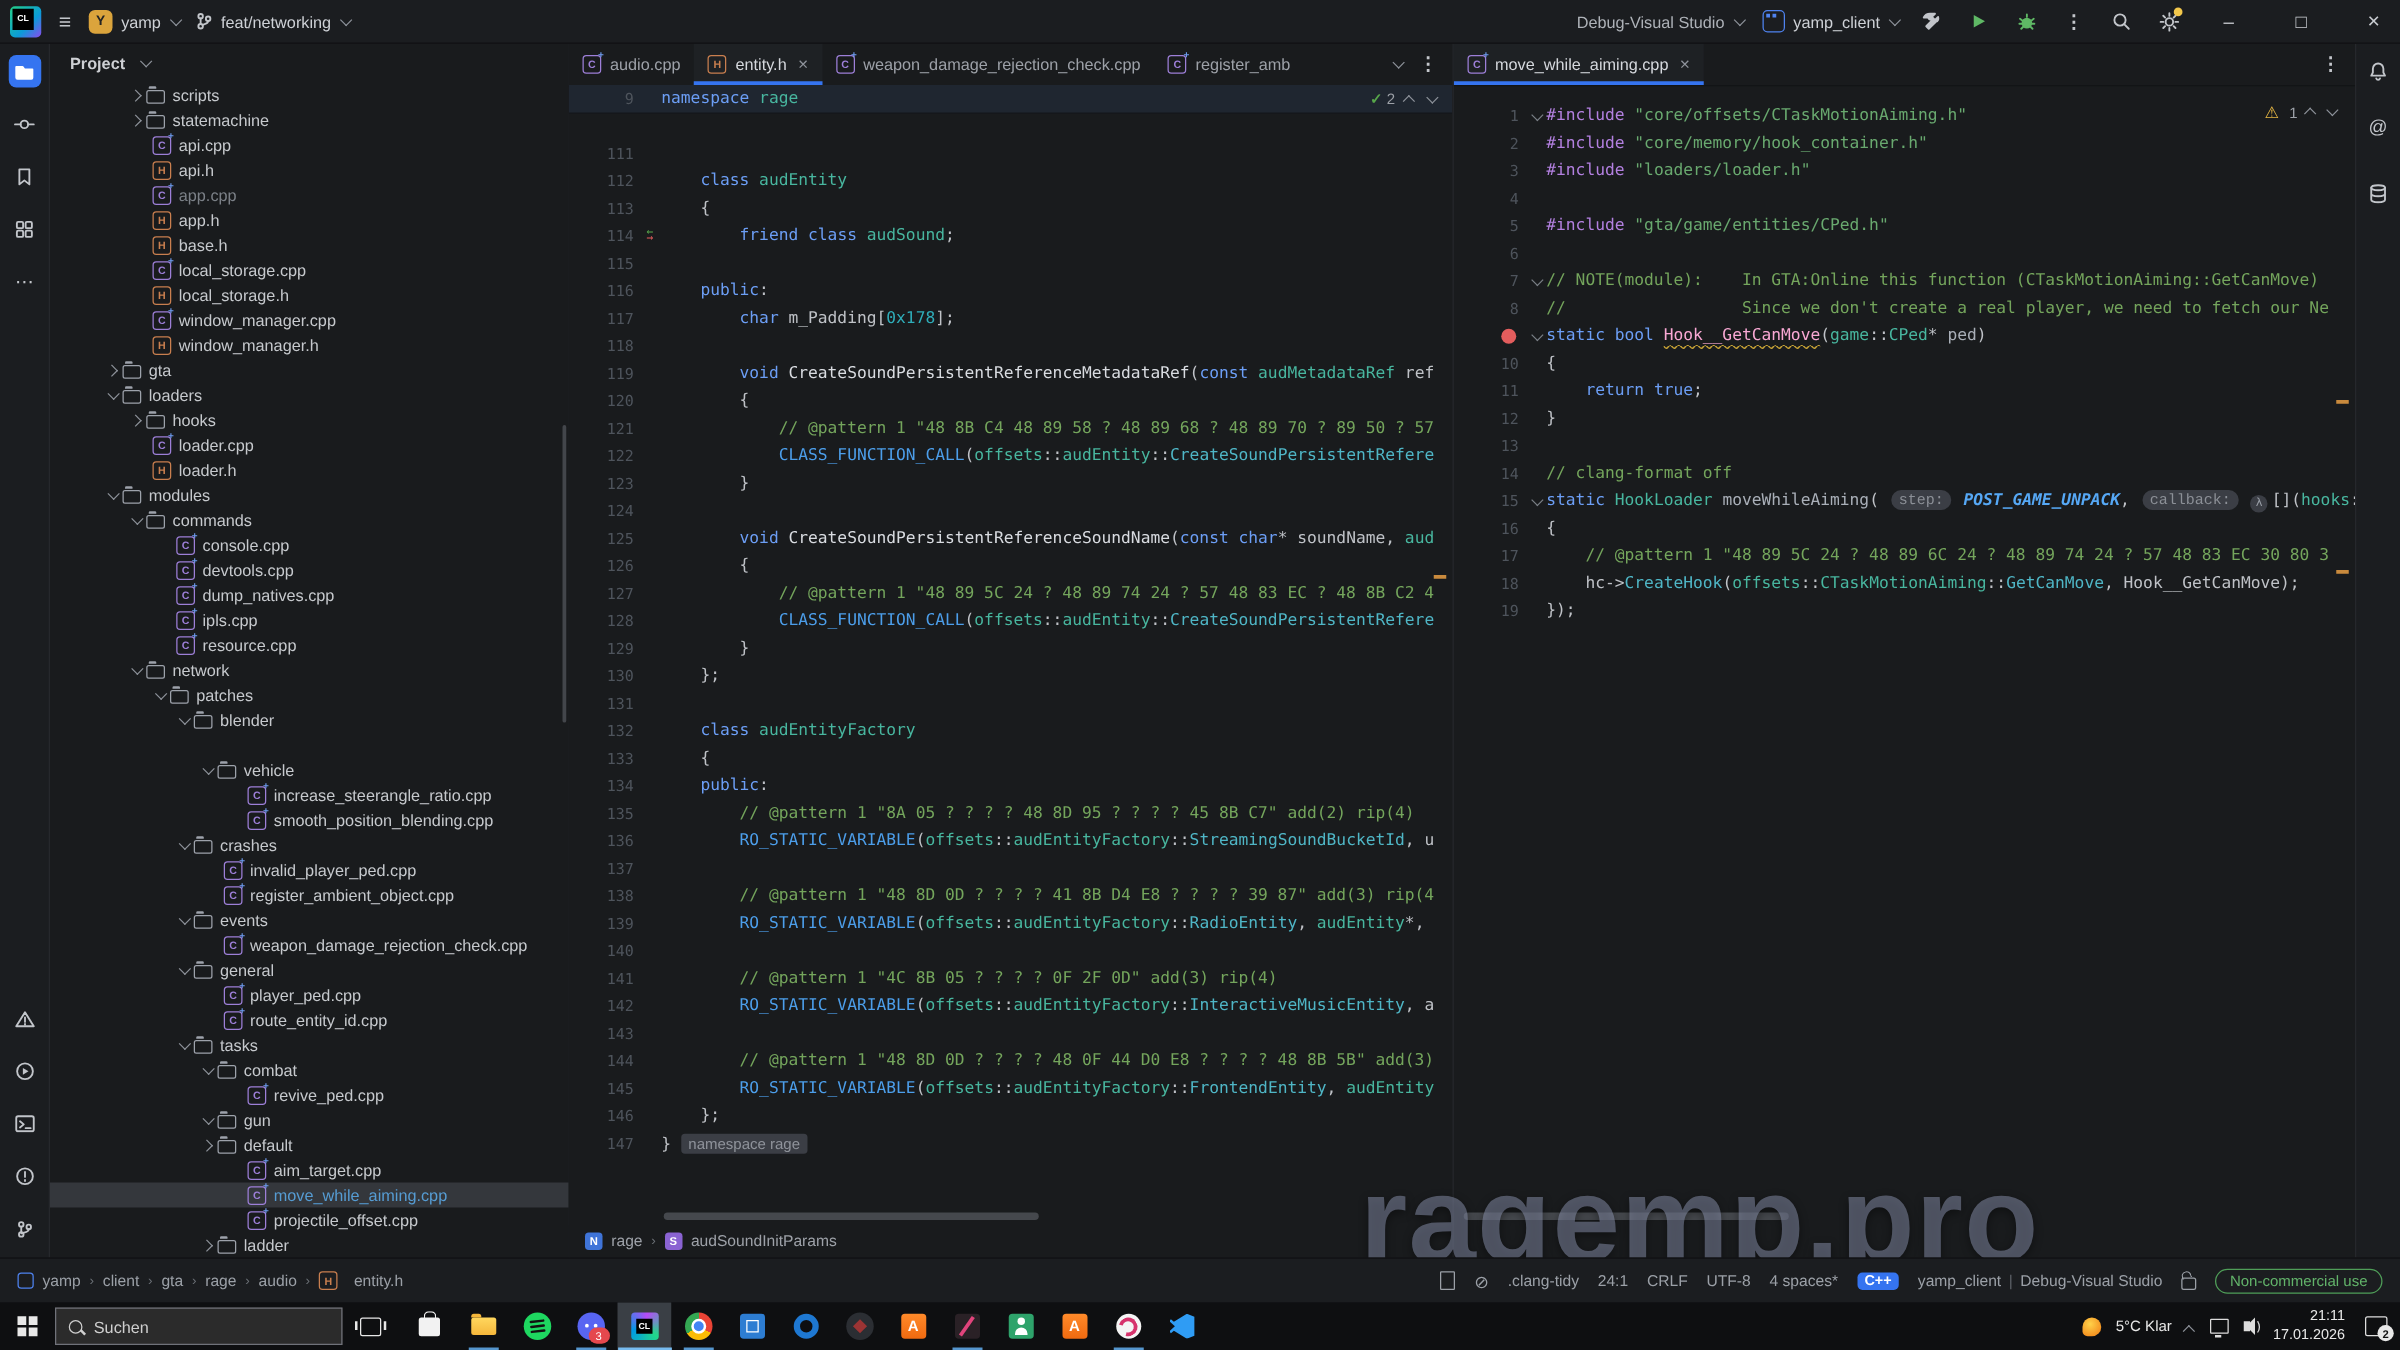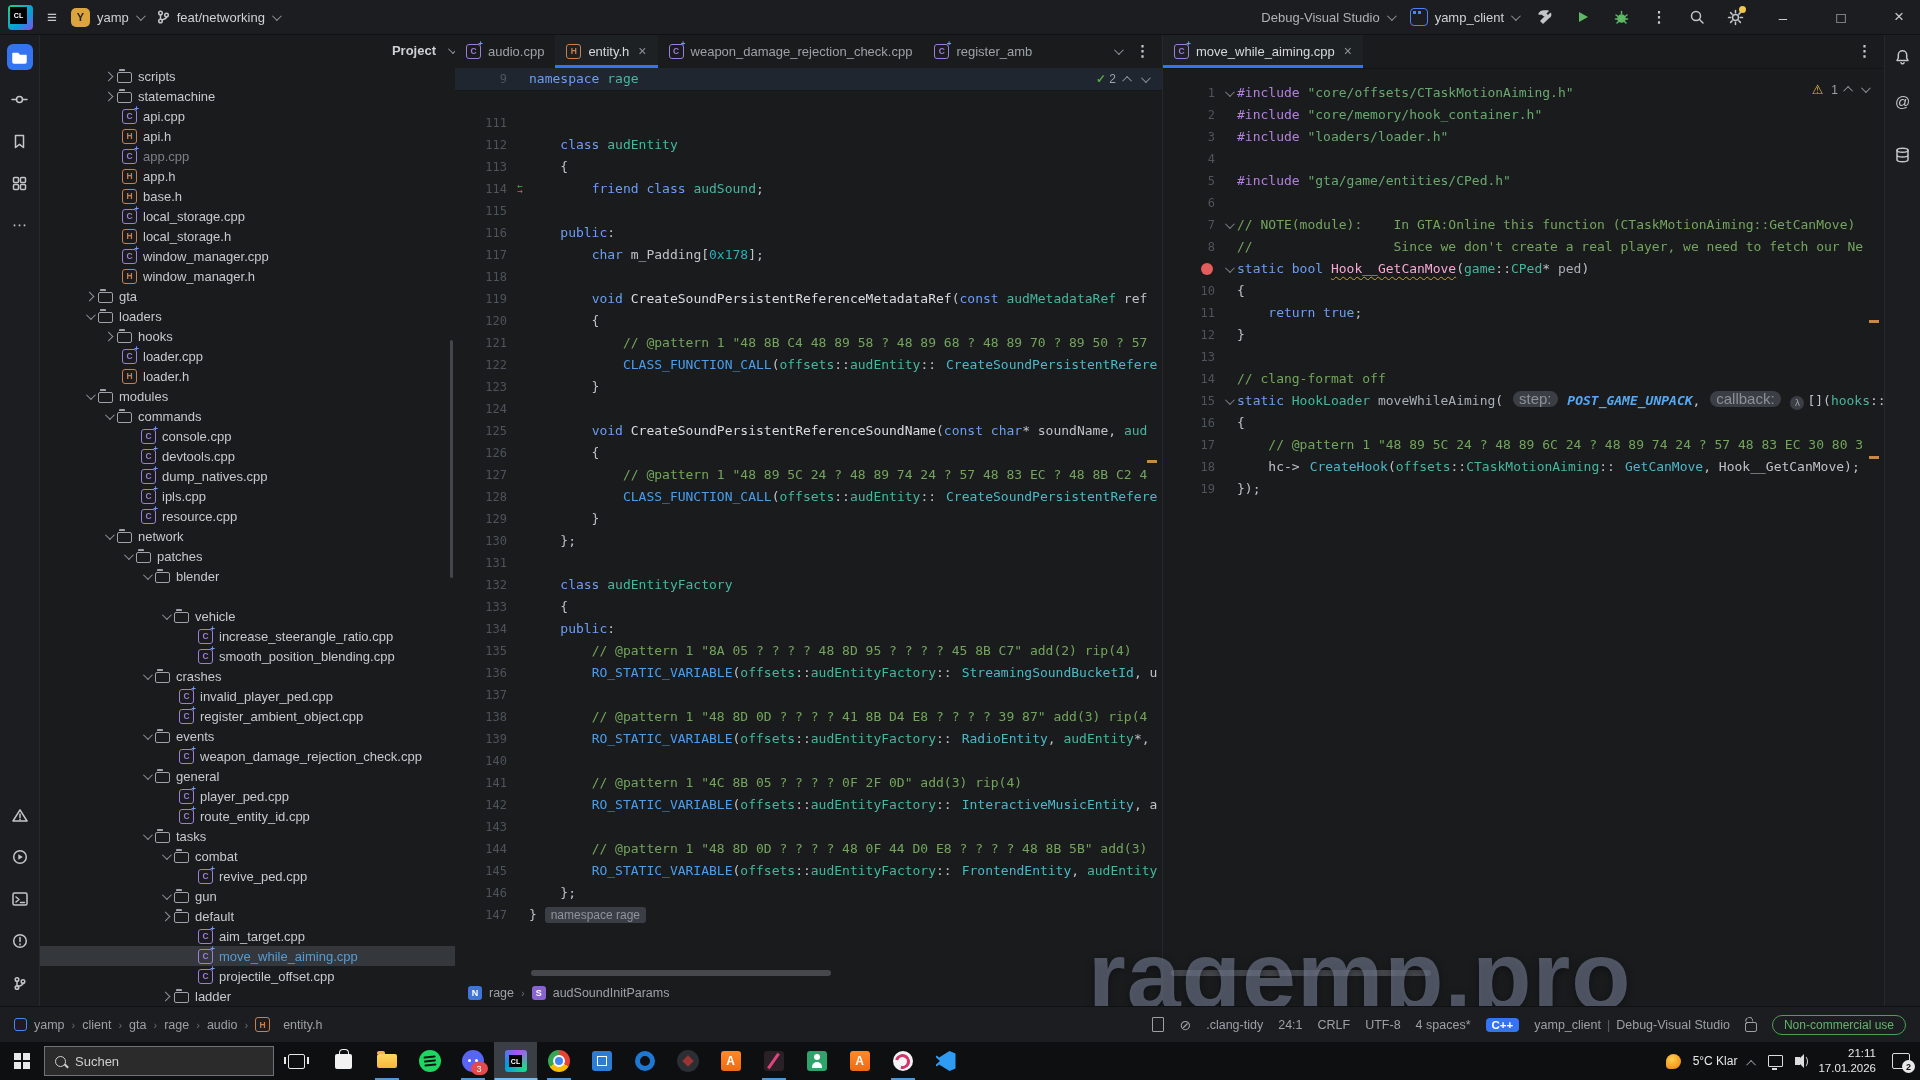--- a/index.html
+++ b/index.html
@@ -43,21 +43,21 @@
   .rail{width:26px;height:26px;display:flex;align-items:center;justify-content:center;border-radius:6px;}
   .rail.active{background:#3574f0;}
   .rail svg{display:block;}
   #rightstrip{right:0;top:34px;width:36px;height:972px;background:#1b1d20;
     border-left:1px solid #26282c;display:flex;flex-direction:column;align-items:center;
     padding-top:10px;box-sizing:border-box;gap:18px;}
   
   #project{left:40px;top:34px;width:415px;height:972px;background:#191b1d;
     border-right:1px solid #26282c;overflow:hidden;}
   .proj-head{height:32px;display:flex;align-items:center;gap:12px;padding-left:16px;
-    font-size:13px;font-weight:700;color:#ced0d4;justify-content:flex-end;}
+    font-size:13px;font-weight:700;color:#ced0d4;}
   #tree{font-size:13px;}
   .trow{height:20px;display:flex;align-items:center;white-space:nowrap;}
   .trow .chev{margin-right:5px;flex:none;}
   .tlab{color:#c6c9cd;}
   .trow.sel{background:#34373c;}
   .trow.sel .tlab{color:#569cd3;}
   .trow.dim .tlab{color:#7b8087;}
   .fic{flex:none;width:15px;height:15px;margin-right:6px;display:flex;align-items:center;
     justify-content:center;font:700 8.5px "Liberation Sans",sans-serif;border-radius:3px;box-sizing:border-box;}
   .fic.cpp{border:1.5px solid #9d7fd8;color:#9d7fd8;position:relative;}
@@ -83,33 +83,33 @@
   .tab-extra{margin-left:auto;display:flex;align-items:center;gap:14px;padding-right:12px;color:#9da1a8;}
   .code-area{position:absolute;left:0;right:0;top:34px;bottom:0;
     font-family:"DejaVu Sans Mono","Liberation Mono",monospace;font-size:13px;}
   .cl{display:flex;height:22px;line-height:22px;white-space:pre;}
   .gut{width:56px;flex:none;text-align:right;color:#4e545c;font-size:12px;position:relative;padding-right:4px;box-sizing:border-box;}
   .fold{width:18px;flex:none;display:flex;align-items:center;justify-content:center;flex-direction:column;}
   .fold .chev{border-color:#7b8087;}
   .ct{flex:1;overflow:hidden;color:#bfc2c7;}
   .tk.kw{color:#6c9ef5;}
   .tk.type{color:#48b69f;}
-  .tk.mth{color:#4fb6c6;margin-left:10px;}
+  .tk.mth{color:#4fb6c6;}
   .tk.fnc{color:#d9dce1;}
   .tk.cmt{color:#74a55c;}
   .tk.mac{color:#4c9eea;}
   .tk.num{color:#2fadb9;}
   .tk.str{color:#69a96f;}
   .tk.pp{color:#b380e0;}
   .tk.var{color:#a9afb8;}
   .tk.par{color:#a9afb8;}
   .tk.cst{color:#56a8f5;font-style:italic;font-weight:700;}
   .tk.wavy{color:#f9a8d4;text-decoration:underline wavy #c8a335 1px;text-underline-offset:3px;}
-  .pill{background:#3b3e45;color:#8c9097;border-radius:8px;padding:0 6px;font-size:15px;
-    font-family:Liberation Sans, sans-serif;margin:0 2px;display:inline-block;line-height:16px;vertical-align:1px;}
+  .pill{background:#3b3e45;color:#8c9097;border-radius:8px;padding:0 6px;font-size:12px;
+    font-family:Liberation Mono, monospace;margin:0 2px;display:inline-block;line-height:16px;vertical-align:1px;}
   .lam{display:inline-flex;width:14px;height:14px;border-radius:50%;background:#3b3e45;color:#9aa0a8;
     align-items:center;justify-content:center;font-size:9px;vertical-align:-1px;margin-right:3px;}
   .hint{background:#3b3e45;color:#8f939b;border-radius:3px;padding:1px 6px;font-size:12px;
     font-family:"Liberation Sans",sans-serif;}
   .sticky{display:flex;height:22px;line-height:22px;background:#1f2630;white-space:pre;
     box-shadow:0 1px 0 #14171b;}
   .spacer22{height:22px;}
   .insp-widget{margin-left:auto;display:flex;align-items:center;gap:9px;padding-right:14px;
     font-family:"Liberation Sans",sans-serif;font-size:12px;color:#9da1a8;}
   .okmark{color:#57a64a;font-weight:700;}

